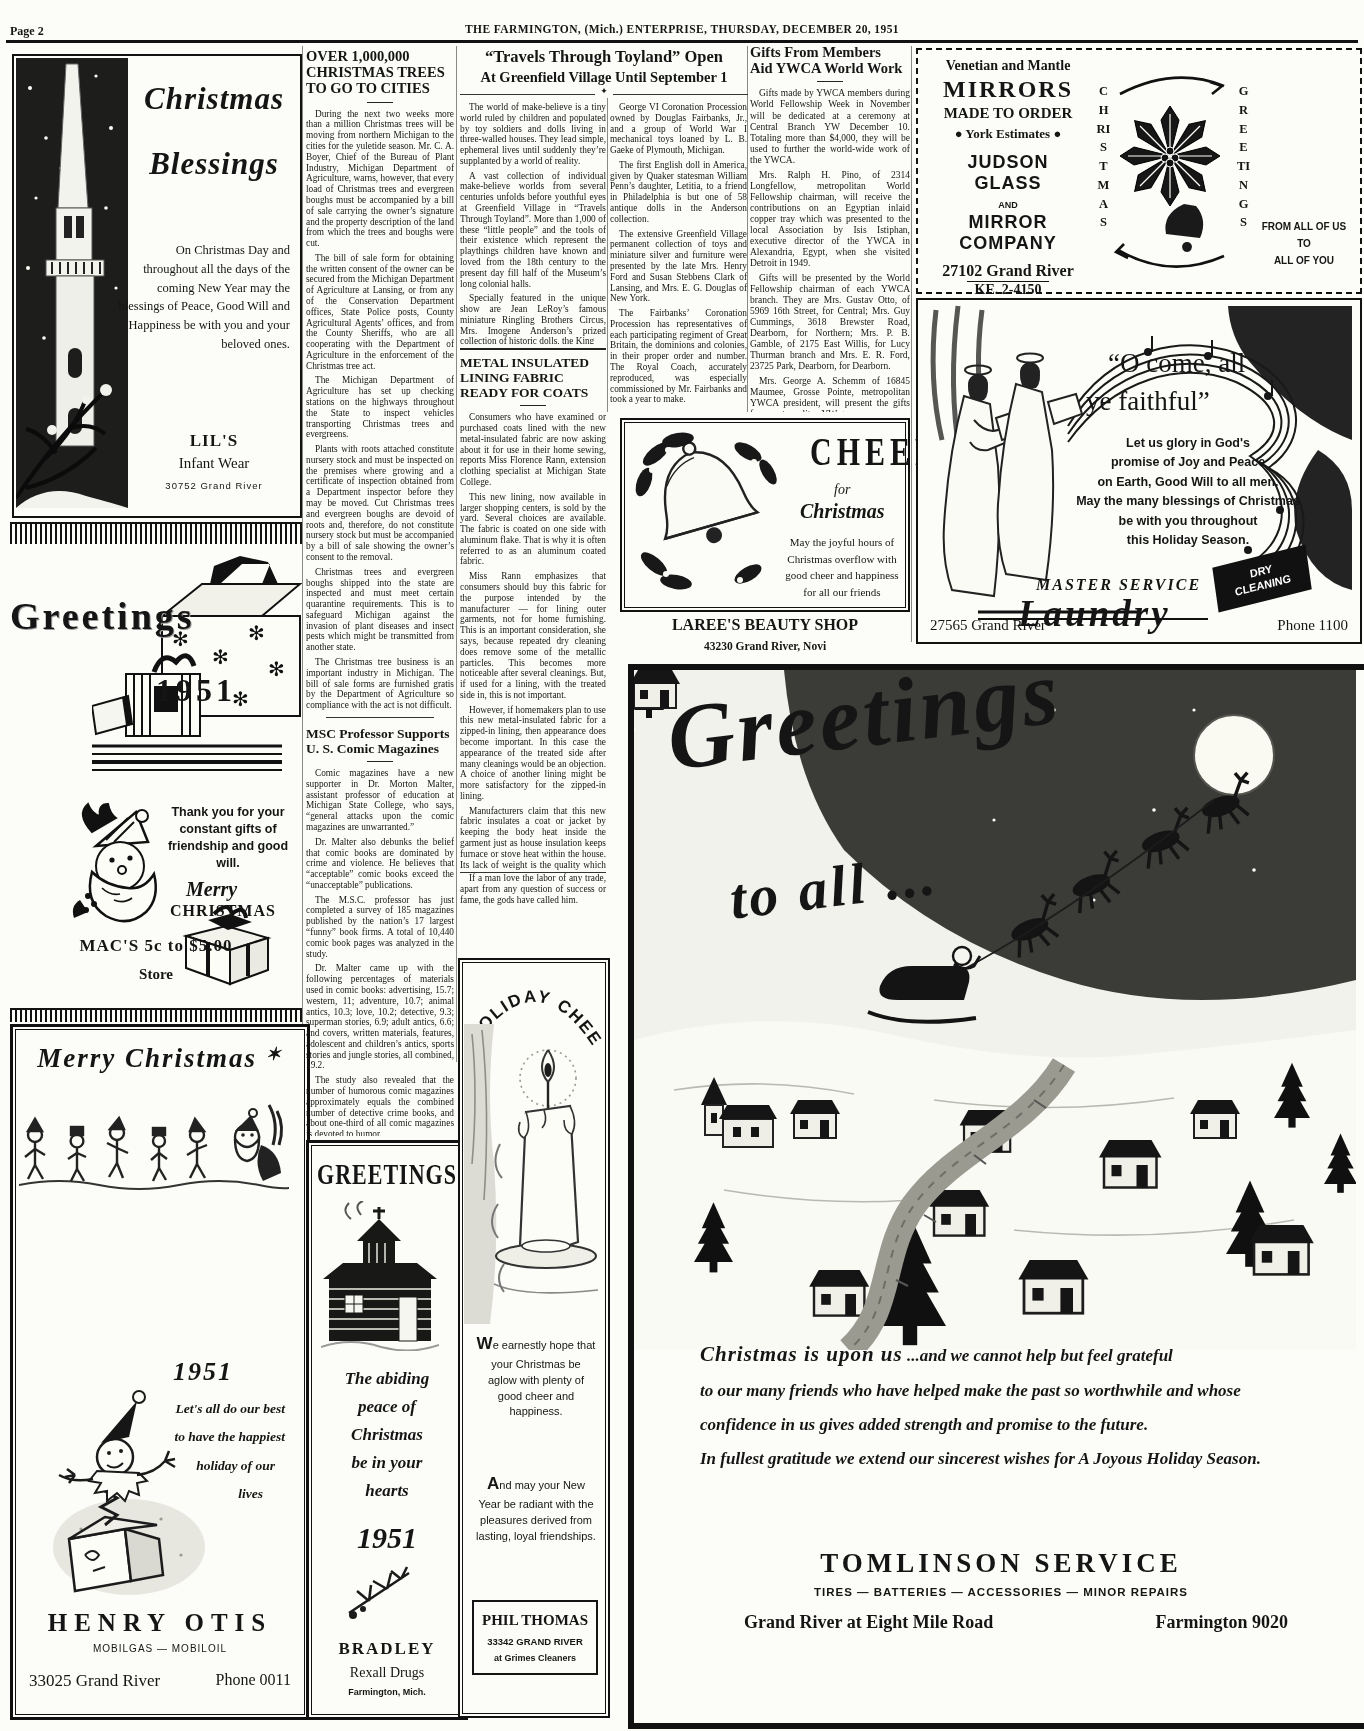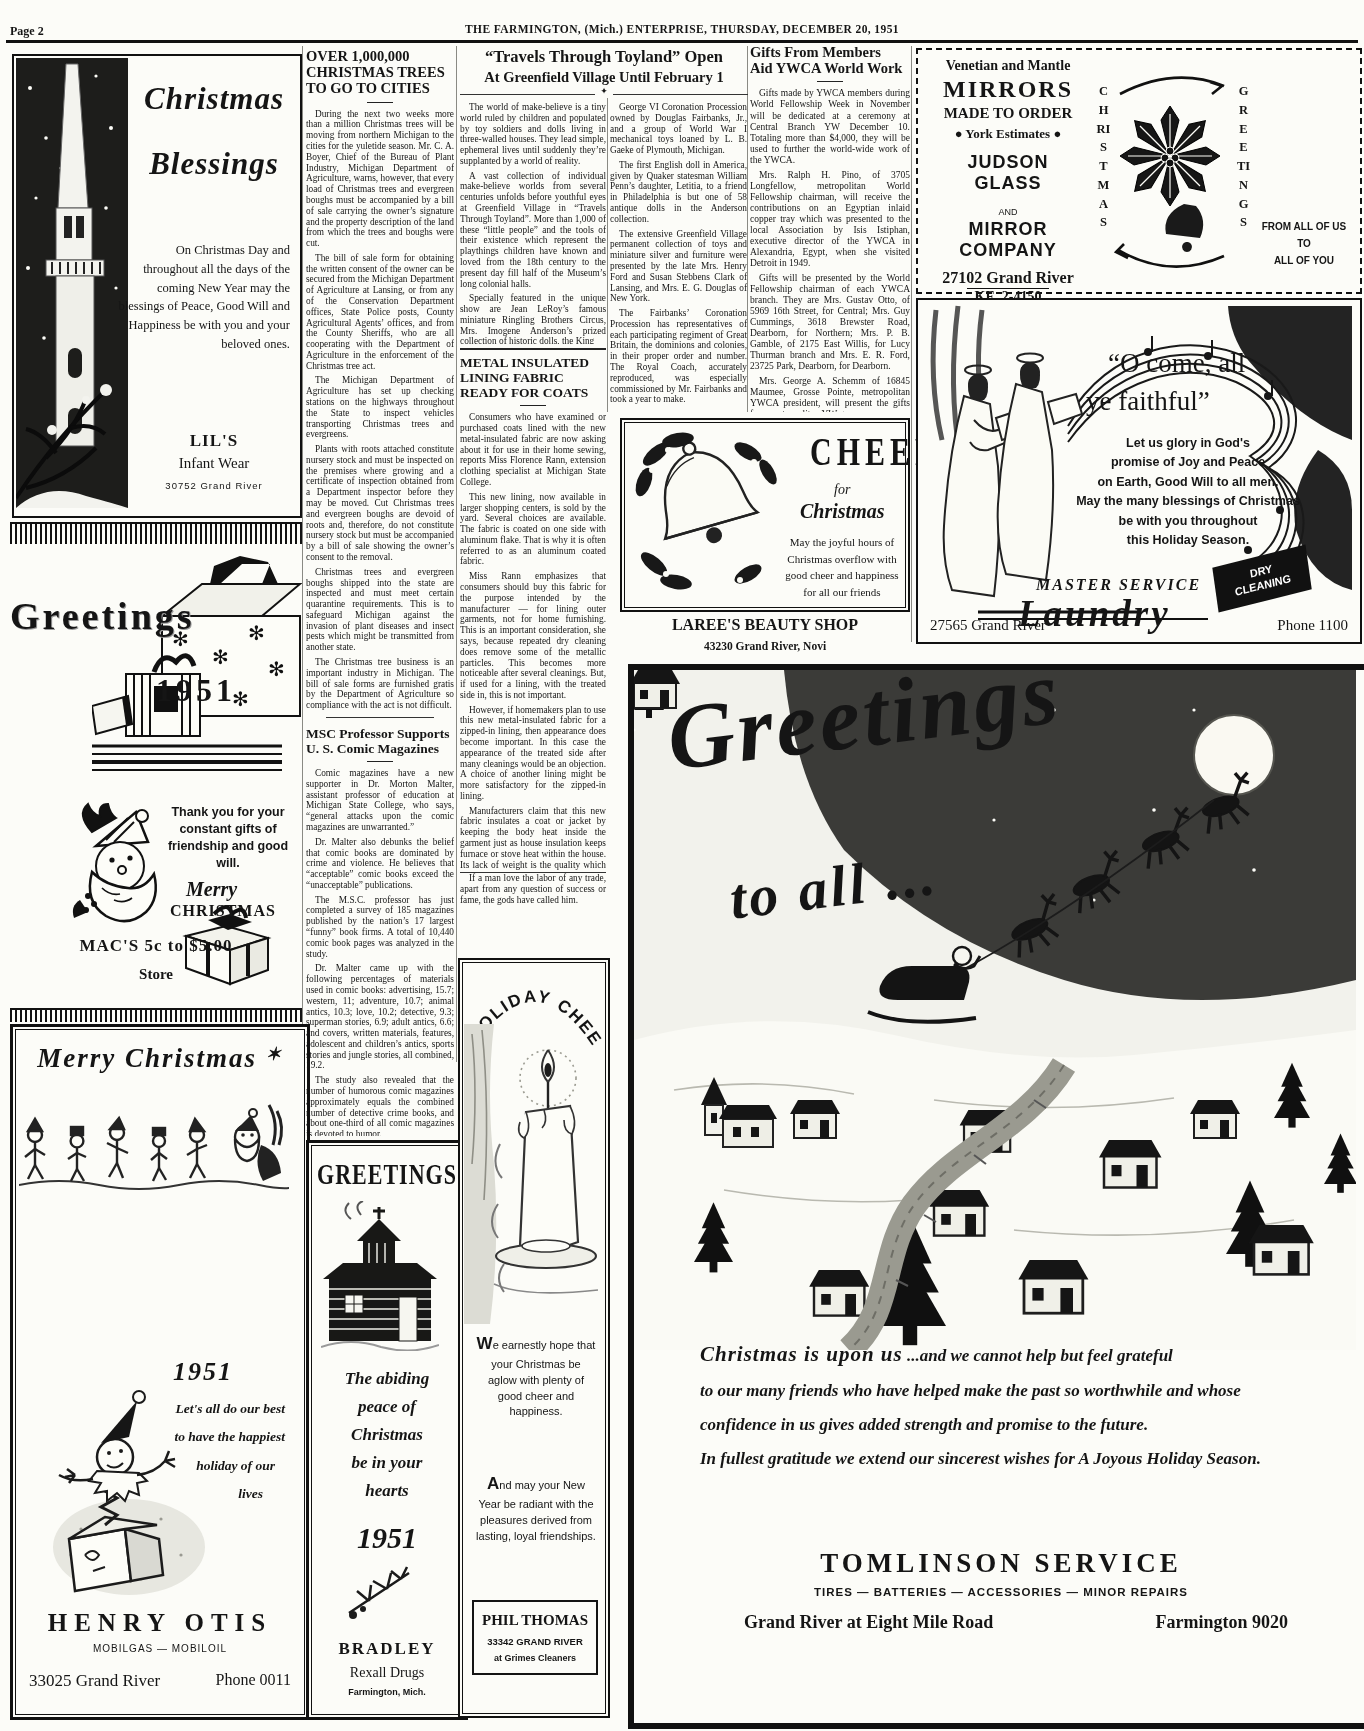--- a/index.html
+++ b/index.html
@@ -384,21 +384,21 @@
       <circle cx="14" cy="52" r="4" fill="#1b1b1b"></circle>
         <circle cx="24" cy="46" r="3" fill="#1b1b1b"></circle>
     </svg>
     <div class="abs ctr" style="left:0;top:496px;width:100%;font-weight:bold;font-size:17px;letter-spacing:2px">BRADLEY</div>
     <div class="abs ctr" style="left:0;top:522px;width:100%;font-size:14px">Rexall Drugs</div>
     <div class="abs ctr sans" style="left:0;top:544px;width:100%;font-weight:bold;font-size:9px">Farmington, Mich.</div>
   </div>
 
   <div class="abs headline ctr" style="left:460px;top:48px;width:288px;font-size:16.5px">
     <div>“Travels Through Toyland” Open</div>
-    <div style="font-size:14.5px;margin-top:3px">At Greenfield Village Until February 1</div>
+    <div style="font-size:14.5px;margin-top:3px">At Greenfield Village Until September 1</div>
   </div>
   <div class="abs diamond-rule" style="left:460px;top:94px;width:288px"><span>✦</span></div>
 
   <div class="abs art" style="left:460px;top:102px;width:146px;height:242px;overflow:hidden">
     <p>The world of make-believe is a tiny world ruled by children and populated by toy soldiers and dolls living in three-walled houses. They lead simple, ephemeral lives until suddenly they’re supplanted by a world of reality.</p>
     <p>A vast collection of individual make-believe worlds from several centuries unfolds before youthful eyes at Greenfield Village in “Travels Through Toyland”.  More than 1,000 of these “little people” and the tools of their existence which represent the playthings children have known and loved from the 18th century to the present day fill half of the Museum’s long colonial halls.</p>
     <p>Specially featured in the unique show are Jean LeRoy’s famous miniature Ringling Brothers Circus, Mrs. Imogene Anderson’s prized collection of historic dolls, the King</p>
   </div>
 
   <div class="abs art" style="left:610px;top:102px;width:137px;height:306px;overflow:hidden">
@@ -456,21 +456,21 @@
   </div>
 
   <div class="abs" style="left:750px;top:44px;width:160px;height:368px;overflow:hidden">
     <div class="headline" style="font-size:14.5px">
       <div>Gifts From Members</div>
       <div>Aid YWCA World Work</div>
     </div>
     <div class="hl-div"></div>
     <div class="art" style="font-size:9.5px">
       <p>Gifts made by YWCA members during World Fellowship Week in November will be dedicated at a ceremony at Central Branch YW December 10.  Totaling more than $4,000, they will be used to further the world-wide work of the YWCA.</p>
-      <p>Mrs. Ralph H. Pino, of 3705 Longfellow, metropolitan World Fellowship chairman, will receive the contributions on an Egyptian inlaid copper tray which was presented to the local Association by Isis Istiphan, executive director of the YWCA in Alexandria, Egypt, when she visited Detroit in 1949.</p>
+      <p>Mrs. Ralph H. Pino, of 2314 Longfellow, metropolitan World Fellowship chairman, will receive the contributions on an Egyptian inlaid copper tray which was presented to the local Association by Isis Istiphan, executive director of the YWCA in Alexandria, Egypt, when she visited Detroit in 1949.</p>
       <p>Gifts will be presented by the World Fellowship chairman of each YWCA branch.  They are Mrs. Gustav Otto, of 5969 16th Street, for Central; Mrs. Guy Cummings, 3618 Brewster Road, Dearborn, for Northern; Mrs. P. B. Gamble, of 2175 East Willis, for Lucy Thurman branch and Mrs. E. R. Ford, 23725 Park, Dearborn, for Dearborn.</p>
       <p>Mrs. George A. Schemm of 16845 Maumee, Grosse Pointe, metropolitan YWCA president, will present the gifts from metropolitan YW groups.</p>
     </div>
   </div>
 
   <div class="abs" style="left:620px;top:418px;width:290px;height:244px">
     <div class="abs adbox" style="left:0;top:0;right:0;height:190px">
       <div class="inner-line"></div>
       <svg class="abs" style="left:6px;top:4px" width="160" height="180" viewBox="0 0 160 180">
         <g transform="rotate(-16 80 90)">
@@ -507,21 +507,21 @@
     <div class="abs ctr" style="left:0;top:222px;width:100%;font-weight:bold;font-size:11.5px">43230 Grand River, Novi</div>
   </div>
 
   <div class="abs" style="left:916px;top:48px;width:442px;height:242px;border:2px dashed #111">
     <div class="abs ctr" style="left:14px;top:8px;width:152px">
       <div style="font-weight:bold;font-size:14px">Venetian and Mantle</div>
       <div style="font-weight:bold;font-size:24px;letter-spacing:2px;margin-top:2px">MIRRORS</div>
       <div style="font-weight:bold;font-size:15px;margin-top:2px">MADE TO ORDER</div>
       <div style="font-weight:bold;font-size:13px;margin-top:4px">● York Estimates ●</div>
       <div class="sans" style="font-weight:bold;font-size:18px;margin-top:10px;letter-spacing:1px">JUDSON  GLASS</div>
-      <div class="sans" style="font-weight:normal;font-size:9px;margin-top:13px">AND</div>
+      <div class="sans" style="font-weight:bold;font-size:9px;margin-top:6px">AND</div>
       <div class="sans" style="font-weight:bold;font-size:18px;margin-top:2px;letter-spacing:1px">MIRROR  COMPANY</div>
       <div style="font-weight:bold;font-size:16px;margin-top:8px">27102 Grand River</div>
       <div style="font-weight:bold;font-size:14px;border-top:1px solid #111;display:inline-block;padding:0 8px">KE. 2-4150</div>
       <div class="sans" style="font-weight:bold;font-size:9.5px;margin-top:3px">Near 8 Mile Road</div>
       <div class="sans" style="font-weight:bold;font-size:9.5px;margin-top:2px">CONVENIENT LAY-AWAY</div>
       <div class="sans" style="font-weight:bold;font-size:9.5px">FOR MIRRORS</div>
     </div>
     <div class="abs vertword" style="left:178px;top:32px">CHRISTMAS</div>
     <svg class="abs" style="left:196px;top:14px" width="118" height="214" viewBox="0 0 118 214">
       <path d="M6,30 q54,-28 104,-8 M96,18 l12,4 l-10,8" stroke="#111" stroke-width="2.6" fill="none"></path>

